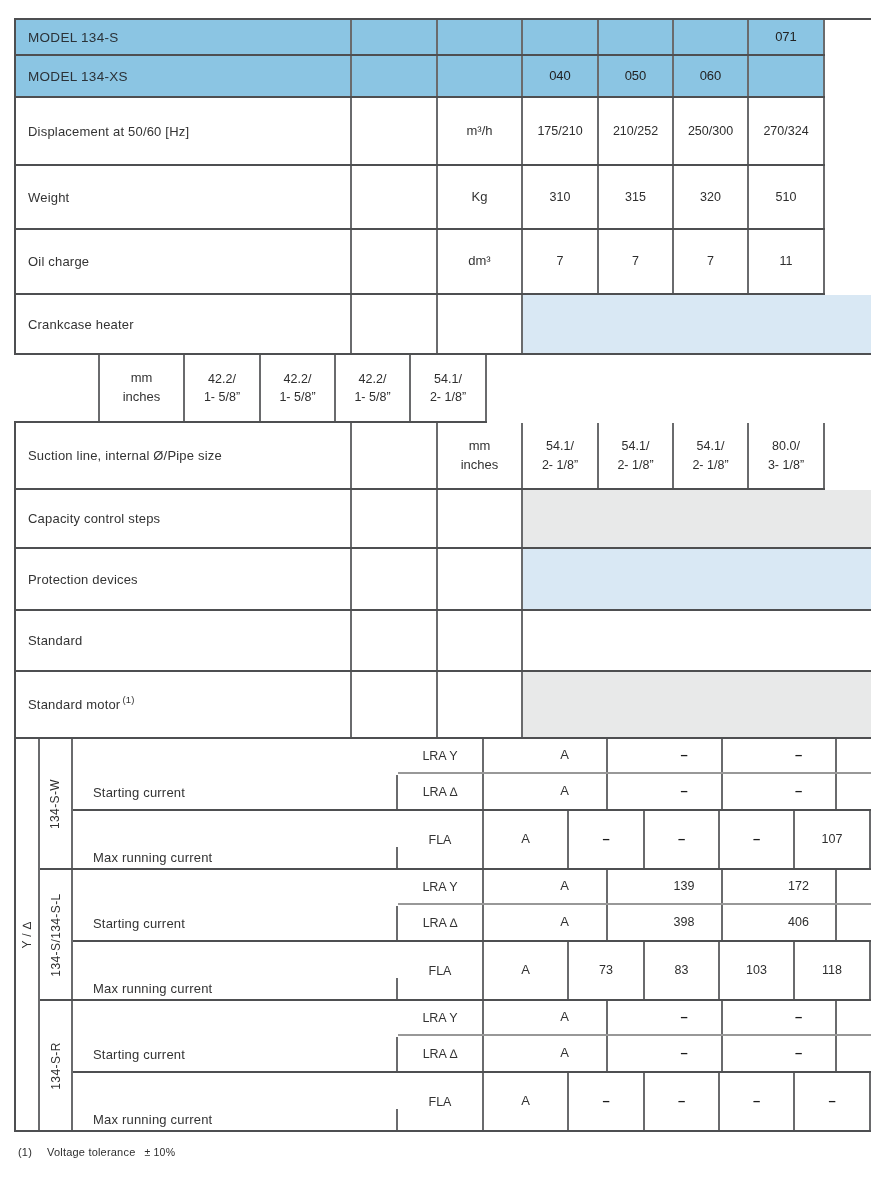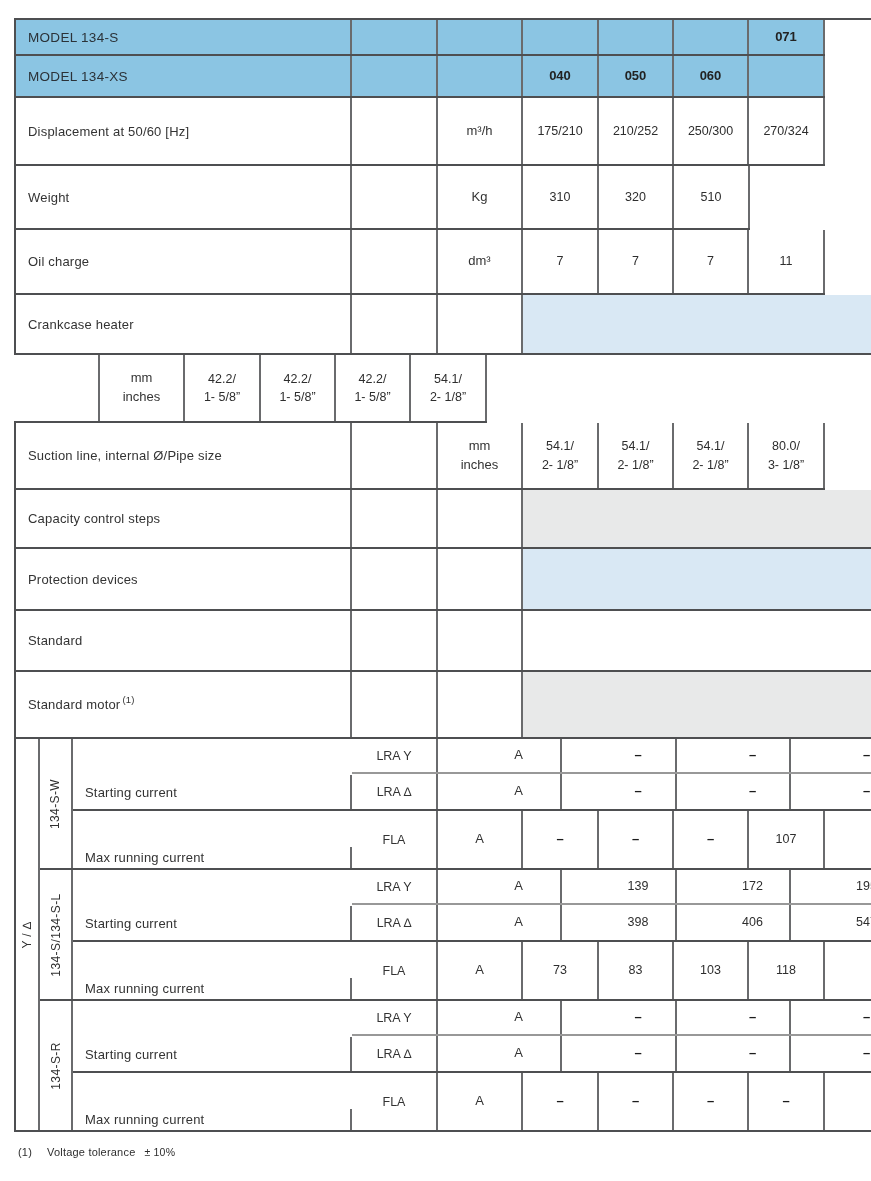--- a/index.html
+++ b/index.html
@@ -10,42 +10,42 @@
   .c{box-sizing:border-box;border-right:2px solid #6a6b6d;display:flex;align-items:center;justify-content:center;text-align:center;}
   .first{border-left:2px solid #4e4f51;}
   .lbl{justify-content:flex-start;text-align:right;padding-left:12px;font-size:13px;letter-spacing:.2px;color:#333;}
   .w-label{width:338px}.w-c2{width:86px}.w-c3{width:85px}
   .w-d1{width:76px}.w-d2{width:75px}.w-d3{width:75px}.w-d4{width:76px}
   .w-band{width:348px;border-right:none;}
   .h36{height:36px}.h42{height:42px}.h68{height:68px}.h64{height:64px}.h65{height:65px}
   .h60{height:60px}.h67{height:67px}.h59{height:59px}.h62{height:62px}.h61{height:61px}
   .hdr .c{background:#8bc5e3;}
   .hdr .lbl{font-size:13.5px;color:#2b3238;letter-spacing:.3px;}
-  .hdr .val{font-weight:700;font-size:13px;color:#222;}
+  .hdr .val{font-weight:400;font-size:13px;color:#222;}
   .val{font-size:12.5px;color:#2e2e2e;white-space:pre-line;line-height:1.45;}
   .unit{font-size:13px;color:#333;white-space:pre-line;line-height:1.45;}
   .band-blue{background:#d9e8f4;}
   .band-grey{background:#e8e9e9;}
   .band-white{background:#ffffff;}
   .sup{font-size:9.5px;position:relative;top:-5px;margin-left:2px;}
   .dash{font-weight:700;font-size:13px;color:#1c1c1c;}
   
   .bsection{display:flex;width:max-content;border-bottom:2px solid #4e4f51;background:#fff;}
   .ydcol{width:26px;box-sizing:border-box;border-left:2px solid #4e4f51;border-right:2px solid #6a6b6d;
          display:flex;align-items:center;justify-content:center;background:#fff;}
   .vtext{transform:rotate(-90deg);white-space:nowrap;font-size:12px;letter-spacing:.4px;color:#303030;}
   .groups{display:flex;flex-direction:column;}
   .group{display:flex;}
   .group.sep{border-bottom:2px solid #4e4f51;}
   .modelcol{width:33px;box-sizing:border-box;border-right:2px solid #6a6b6d;
             display:flex;align-items:center;justify-content:center;}
   .grows{display:flex;flex-direction:column;}
   .grow-top{display:flex;}
-  .desc{width:279px;box-sizing:border-box;border-right:2px solid #6a6b6d;
-        display:flex;align-items:center;padding-left:12px;font-size:13px;color:#333;letter-spacing:.2px;margin-top:36px;}
+  .desc{width:325px;box-sizing:border-box;border-right:2px solid #6a6b6d;
+        display:flex;align-items:center;padding-left:20px;font-size:13px;color:#333;letter-spacing:.2px;margin-top:36px;}
   .sub{display:flex;flex-direction:column;}
   .srow{display:flex;height:35px;box-sizing:border-box;gap:39px;}
   .srow.lightsep{border-bottom:2px solid #989898;}
   .grow-bottom{display:flex;height:59px;box-sizing:border-box;border-top:2px solid #4e4f51;}
   .code{font-size:12.5px;color:#333;}
   .footnote{position:absolute;left:18px;top:1146px;font-size:11px;color:#2e2e2e;
             display:flex;align-items:baseline;letter-spacing:.2px;}
   .fn-marker{margin-right:15px;}
   .fn-value{margin-left:9px;font-size:10.5px;}
 </style>
@@ -83,20 +83,21 @@
       <div class="c val w-d2">210/252</div>
       <div class="c val w-d3">250/300</div>
       <div class="c val w-d4">270/324</div>
     </div>
 
     <div class="row h64">
       <div class="c lbl first w-label">Weight</div>
       <div class="c w-c2"></div>
       <div class="c unit w-c3">Kg</div>
       <div class="c val w-d1">310</div>
+      <div class="c val w-d2">315</div>
       <div class="c val w-d3">320</div>
       <div class="c val w-d4">510</div>
     </div>
 
     <div class="row h65">
       <div class="c lbl first w-label">Oil charge</div>
       <div class="c w-c2"></div>
       <div class="c unit w-c3">dm³</div>
       <div class="c val w-d1">7</div>
       <div class="c val w-d2">7</div>

